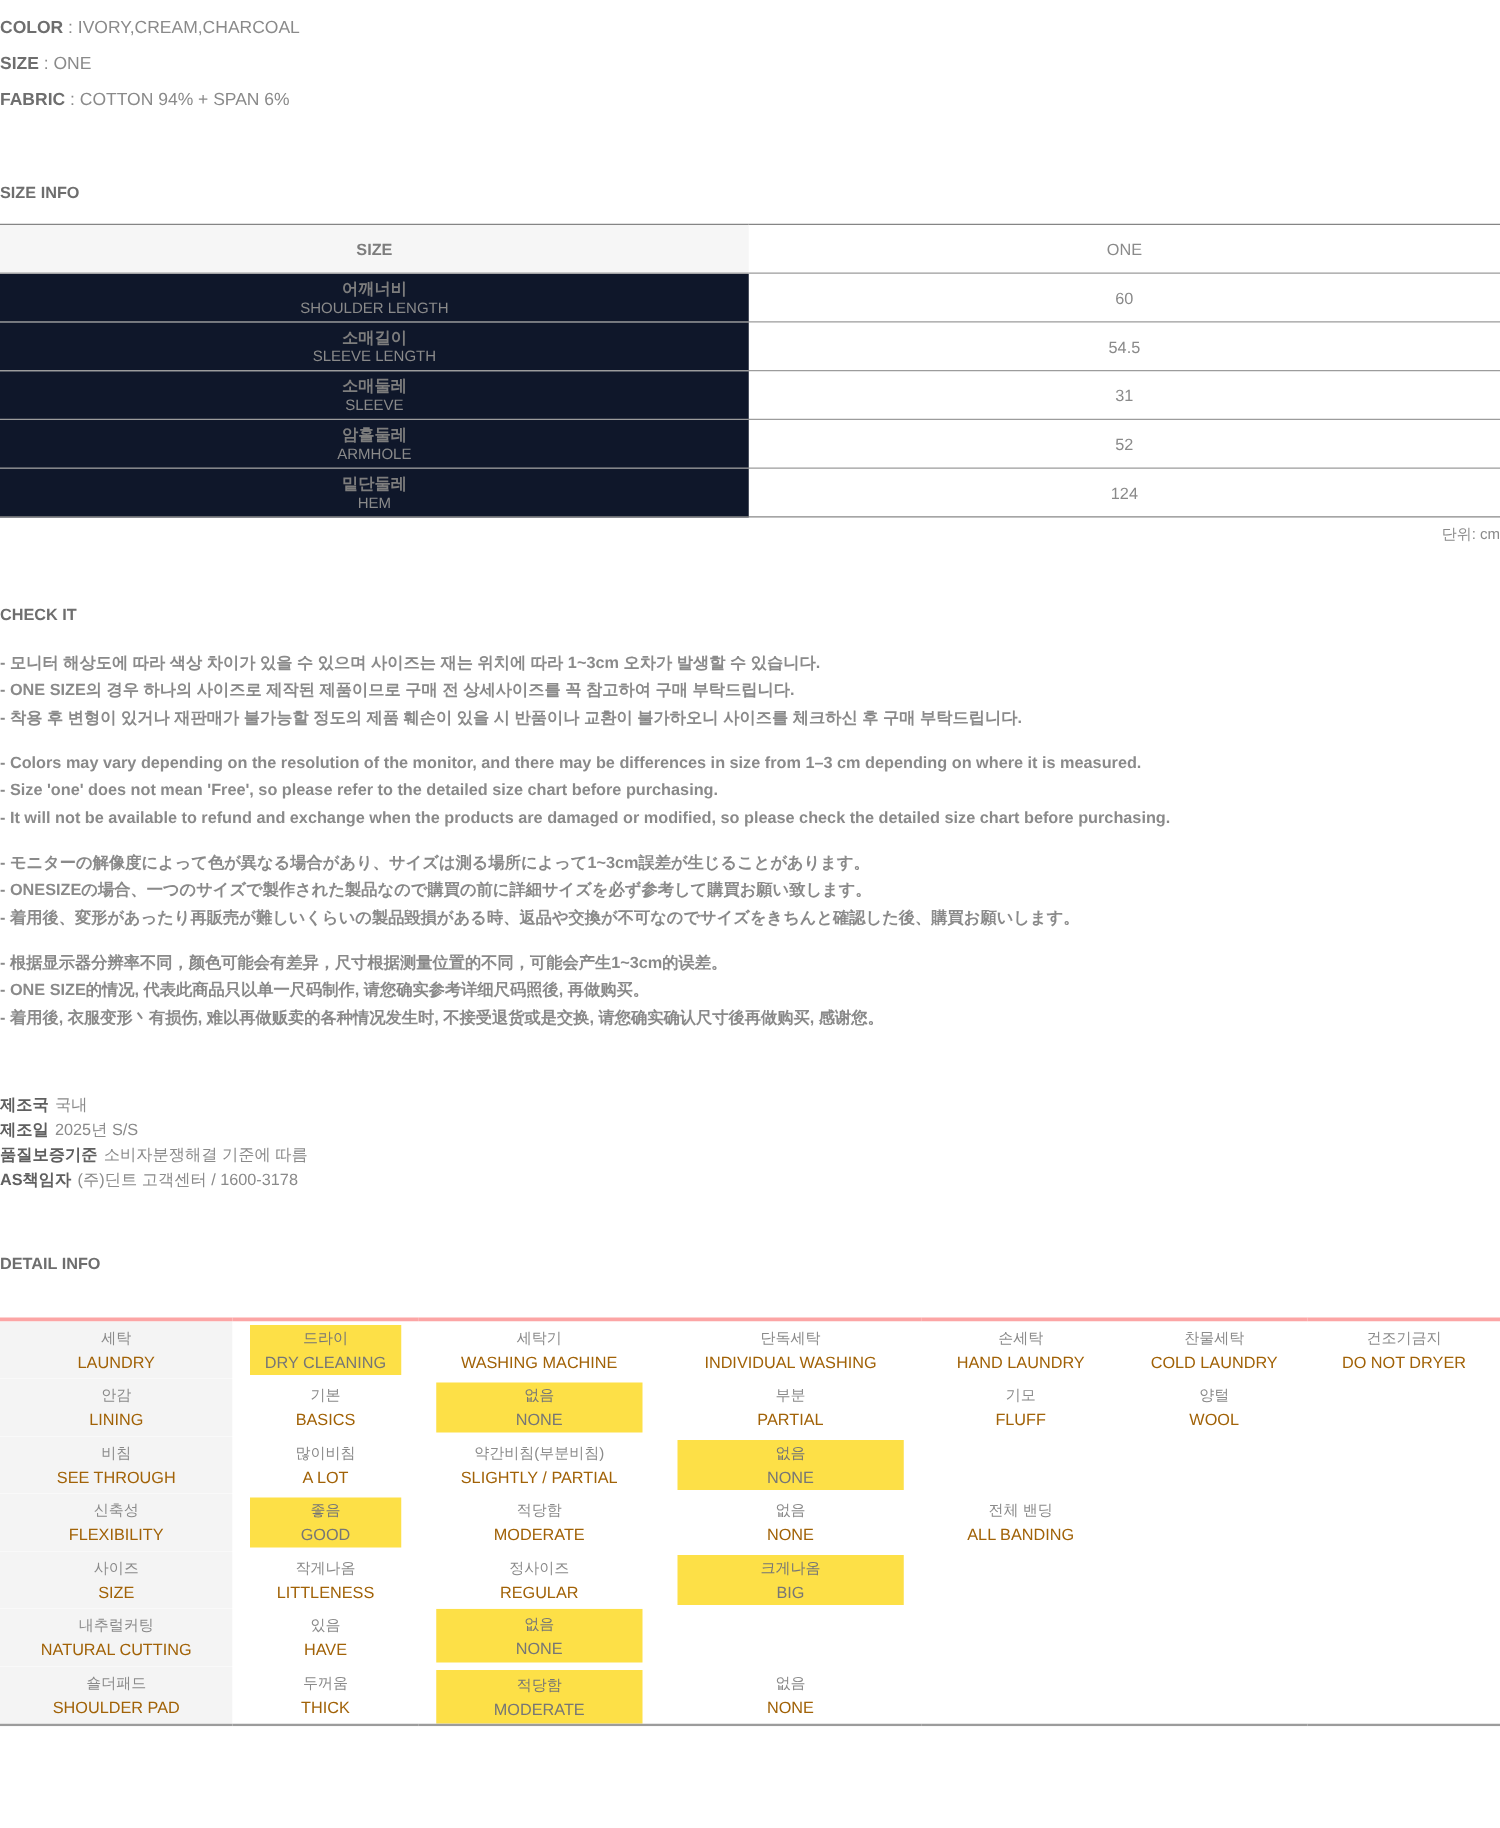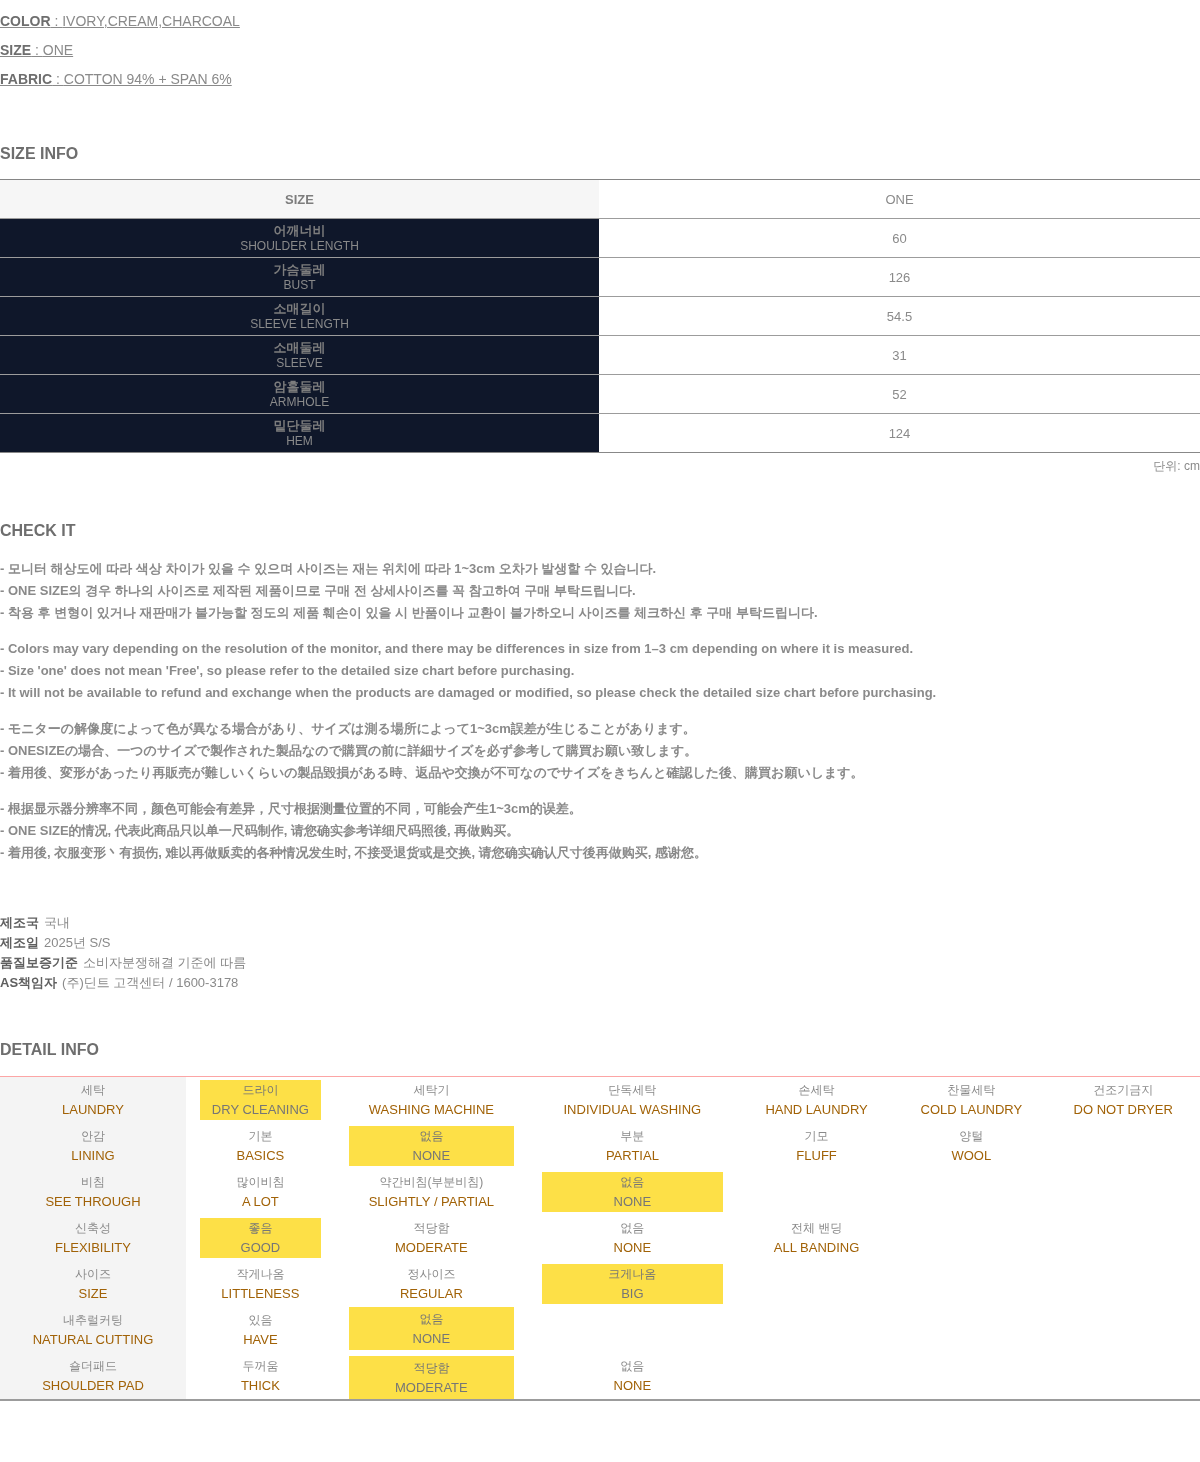--- a/index.html
+++ b/index.html
@@ -1,24 +1,24 @@
 <!DOCTYPE html>
 <html><head>
 <meta charset="utf-8">
 <style>
   html,body { margin:0; padding:0; background:#ffffff; }
   body { font-family:"Liberation Sans","DejaVu Sans",sans-serif; color:#8a8a8a; }
   .page { width:1200px; padding-top:7px; margin:0; }
 
   
-  .attr-row { font-size:14px; line-height:29px; color:#8a8a8a; white-space:nowrap;text-decoration:underline; }
+  .attr-row { font-size:14px; line-height:29px; color:#8a8a8a; white-space:nowrap; }
   .attr-label { font-weight:bold; color:#6e6e6e; }
 
   
-  .sec-heading { font-size:16px; font-weight:bold; color:#6e6e6e; margin:0; line-height:18px; }
+  .sec-heading { font-size:13px; font-weight:bold; color:#6e6e6e; margin:0; line-height:18px; }
   .size-heading   { margin-top:51px; }
   .check-heading  { margin-top:49px; }
   .detail-heading { margin-top:48px; }
 
   
   .size-table { width:100%; border-collapse:collapse; margin-top:16px; border-top:1px solid #858585; }
   .size-table th, .size-table td { padding:0; text-align:center; vertical-align:middle; }
   .size-table tr { border-bottom:1px solid #9c9c9c; }
   .size-table tbody tr:last-child { border-bottom:1px solid #888888; }
   .size-table thead th { height:38px; font-size:13px; }
@@ -34,22 +34,22 @@
   .check-blocks { margin-top:18px;font-weight:bold; }
   .check-block { margin:0 0 14px 0; }
   .check-line { font-size:13px; line-height:22px; color:#8a8a8a; }
 
   
   .mfr { margin-top:49px; }
   .mfr-row { font-size:13px; line-height:20px; color:#8a8a8a; }
   .mfr-label { font-weight:bold; color:#5f5f5f; margin-right:5px; }
 
   
-  .detail-table { width:100%; border-collapse:collapse; table-layout:fixed; margin-top:17px;
-                  border-top:1px solid #fca5a5; border-bottom:2px solid #9c9c9c; }
+  .detail-table { width:100%; border-collapse:collapse; table-layout:fixed; margin-top:34px;
+                  border-top:3px solid #fca5a5; border-bottom:2px solid #9c9c9c; }
   .detail-table td { padding:0; height:46px; vertical-align:middle; text-align:center; overflow:hidden; }
   .cat { background:#f4f4f4; height:46px; display:flex; flex-direction:column; justify-content:center; }
   .line-ko { font-size:12px; line-height:19px; color:#8a8a8a; }
   .line-en { font-size:13px; line-height:19px; color:#a16207; }
   .opt { height:40px; margin:3px 14px; display:flex; flex-direction:column; justify-content:center; }
   .opt.hl { background:#fde047; }
   .opt.hl .line-ko, .opt.hl .line-en { color:#767676; }
   .opt.merge-down { height:43px; margin-bottom:0; }
   .opt.merge-up { height:43px; margin-top:0; }
 </style>
@@ -76,27 +76,20 @@
     <tbody>
         <tr>
     <td class="label-cell">
       <div class="kr">어깨너비</div>
       <div class="en">SHOULDER LENGTH</div>
     </td>
     <td class="value-cell">60</td>
   </tr>
         <tr>
     <td class="label-cell">
-      <div class="kr">가슴둘레</div>
-      <div class="en">BUST</div>
-    </td>
-    <td class="value-cell">126</td>
-  </tr>
-        <tr>
-    <td class="label-cell">
       <div class="kr">소매길이</div>
       <div class="en">SLEEVE LENGTH</div>
     </td>
     <td class="value-cell">54.5</td>
   </tr>
         <tr>
     <td class="label-cell">
       <div class="kr">소매둘레</div>
       <div class="en">SLEEVE</div>
     </td>

